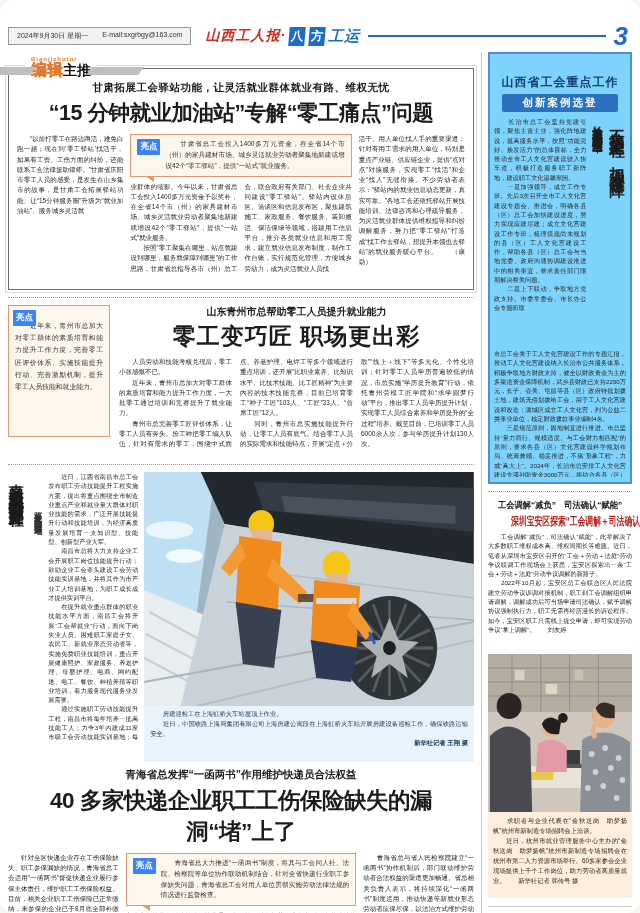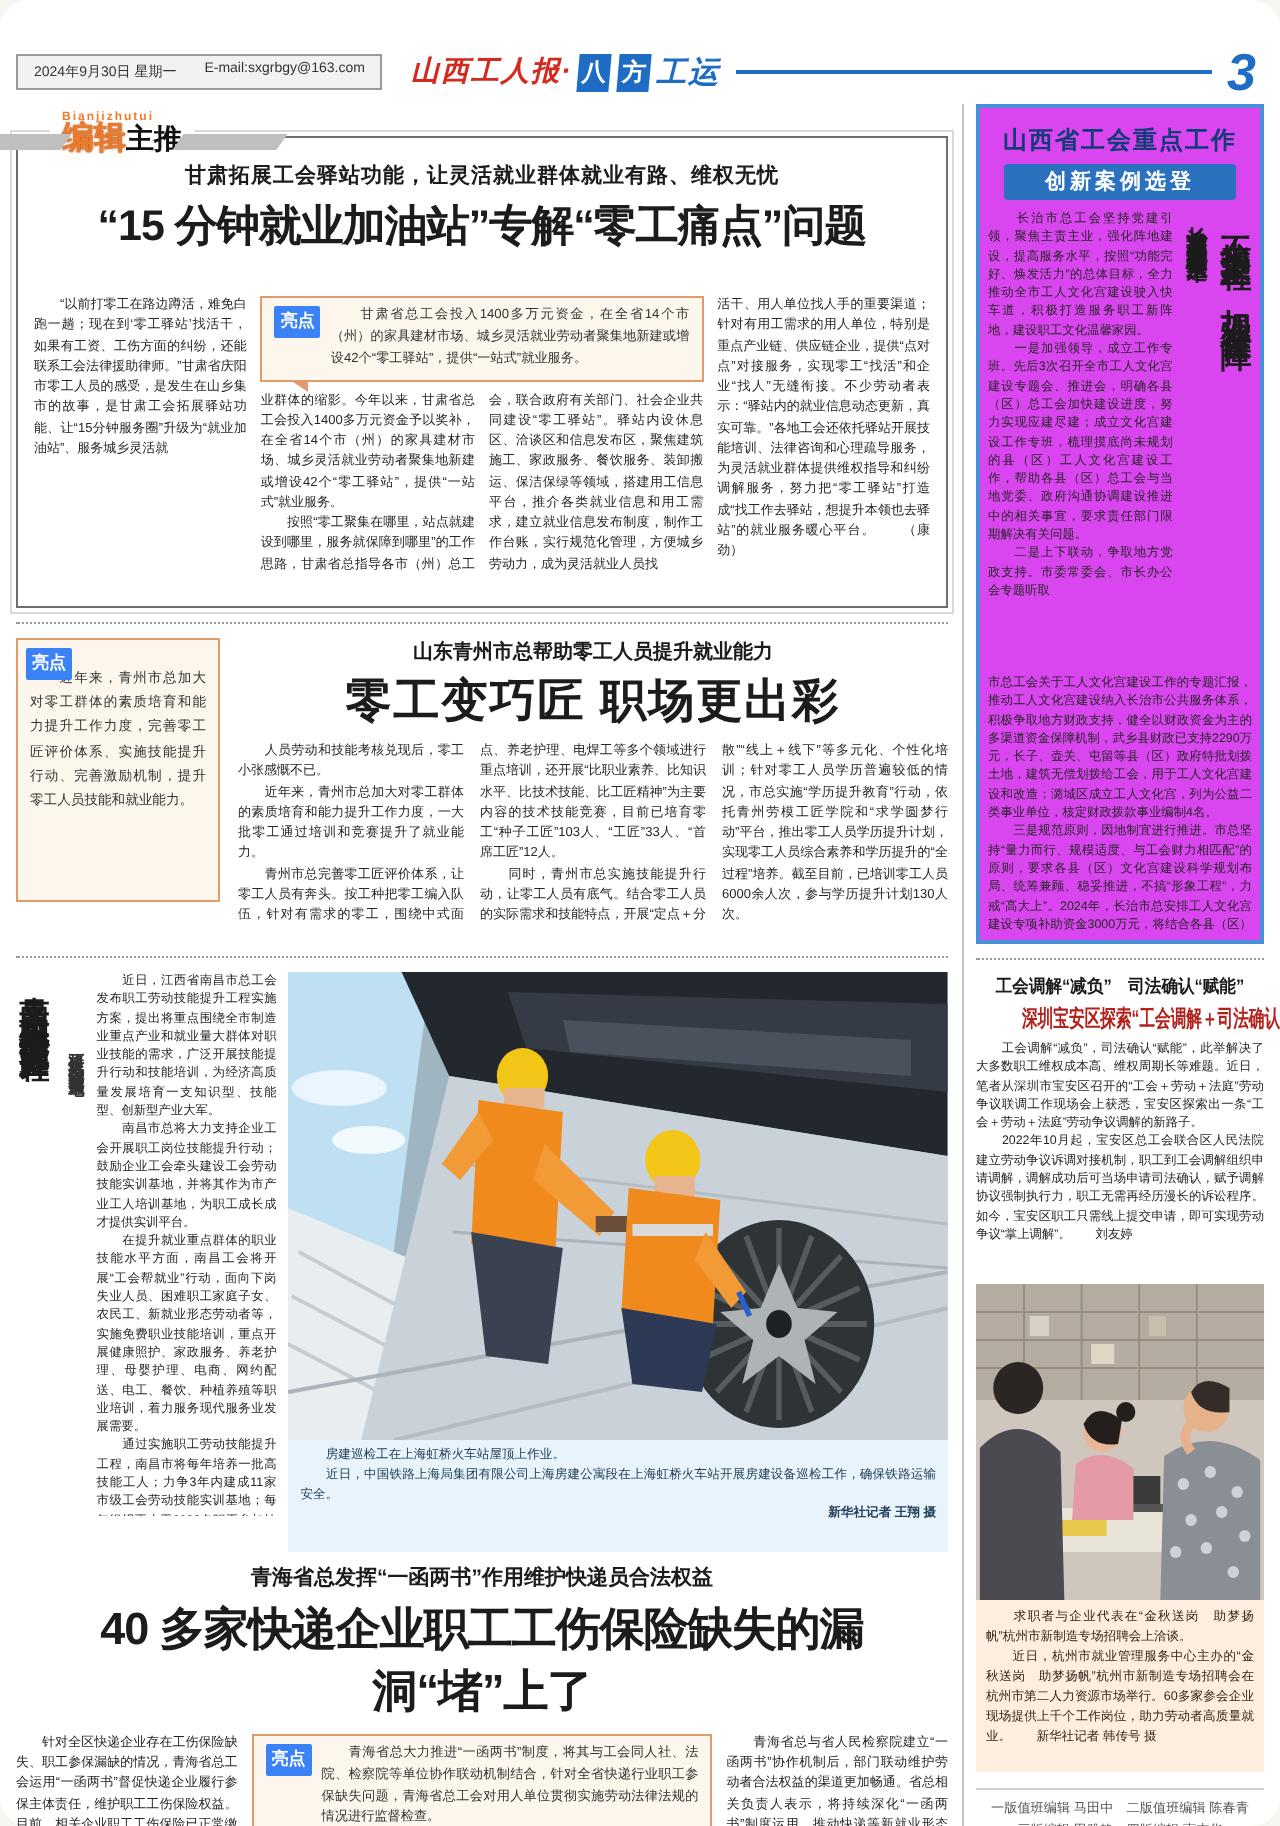--- a/index.html
+++ b/index.html
@@ -33,21 +33,21 @@
   
   .art1 { border:1px solid #6f6f6f; outline:1px solid #d9d9d9; outline-offset:2px;
     margin-top:16px; padding:10px 8px 7px; position:relative; }
   .logo { position:absolute; top:-13px; left:16px; background:#fff; padding:0 6px; line-height:1; }
   .logo .bar { position:absolute; top:11px; left:-44px; width:52px; height:8px; background:#bfbfbf; transform:skewX(-35deg); }
   .logo .bar2 { position:absolute; top:11px; right:-44px; width:52px; height:8px; background:#bfbfbf; transform:skewX(-35deg); }
   .logo .py { display:block; color:#f07a2a; font-size:6px; font-weight:bold; letter-spacing:1px; }
   .logo .cn1 { color:#f07a2a; font-size:16px; font-weight:900; text-shadow:0 0 1px #7a3a00; }
   .logo .cn2 { color:#111; font-size:14px; font-weight:900; }
   .kicker { text-align:center; font-weight:bold; font-size:10.5px; letter-spacing:0.5px; margin:2px 0 3px; }
-  .headline1 { text-align:center; font-weight:900; font-size:21.5px; letter-spacing:-0.5px; margin-bottom:21px; }
+  .headline1 { text-align:center; font-weight:900; font-size:21.5px; letter-spacing:-0.5px; margin-bottom:7px; }
   .colsrow { display:flex; gap:7px; height:148px; overflow:hidden; }
   .colsrow .c1 { flex:1; }
   .colsrow .cm { flex:2.08; display:flex; flex-direction:column; }
   .colsrow .c4 { flex:1; }
   .cols2 { column-count:2; column-gap:7px; flex:1; overflow:hidden; }
 
   
   .hlbox { border:1px solid #e09a6e; background:#fdf6ec; padding:4px 6px; display:flex; gap:5px; position:relative; margin-bottom:5px; }
   .hlbox:after { content:""; position:absolute; left:14px; bottom:-6px; border-left:9px solid transparent;
     border-top:6px solid #e09a6e; }
@@ -80,21 +80,21 @@
 
   
   .art4 { margin-top:6px; }
   .kicker4 { text-align:center; font-weight:bold; font-size:10.5px; margin-bottom:3px; }
   .headline4 { text-align:center; font-weight:900; font-size:22.5px; letter-spacing:-0.5px; margin-bottom:6px; }
   .colsrow4 { display:flex; gap:7px; height:122px; overflow:hidden; }
   .colsrow4 .c1,.colsrow4 .c4 { flex:1; }
   .colsrow4 .cm { flex:2.08; display:flex; flex-direction:column; }
 
   
-  .casebox { border:2px solid #4a90d9; background:#d946ef; padding:8px 4px 5px; }
+  .casebox { border:2px solid #4a90d9; background:#7dd3fc; padding:20px 4px 5px; }
   .case-t1 { text-align:center; font-weight:900; font-size:12px; color:#123c78; letter-spacing:1px; }
   .case-t2 { background:#2a72c0; color:#fff; text-align:center; font-weight:bold; font-size:10.5px;
     padding:2px 0; margin:3px 8px 5px; border-radius:2px; letter-spacing:2px; }
   .case-top { display:flex; gap:5px; height:228px; overflow:hidden; }
   .case-body1 { flex:1; overflow:hidden; }
   .case-vsub { writing-mode:vertical-rl; font-size:10.5px; font-weight:bold; letter-spacing:1px; line-height:1.2; flex:none; }
   .case-vmain { writing-mode:vertical-rl; font-size:15.5px; font-weight:900; letter-spacing:3px; line-height:1.1; flex:none; }
   .case-body2 { margin-top:4px; height:128px; overflow:hidden; }
 
   .sz { margin-top:5px; }

